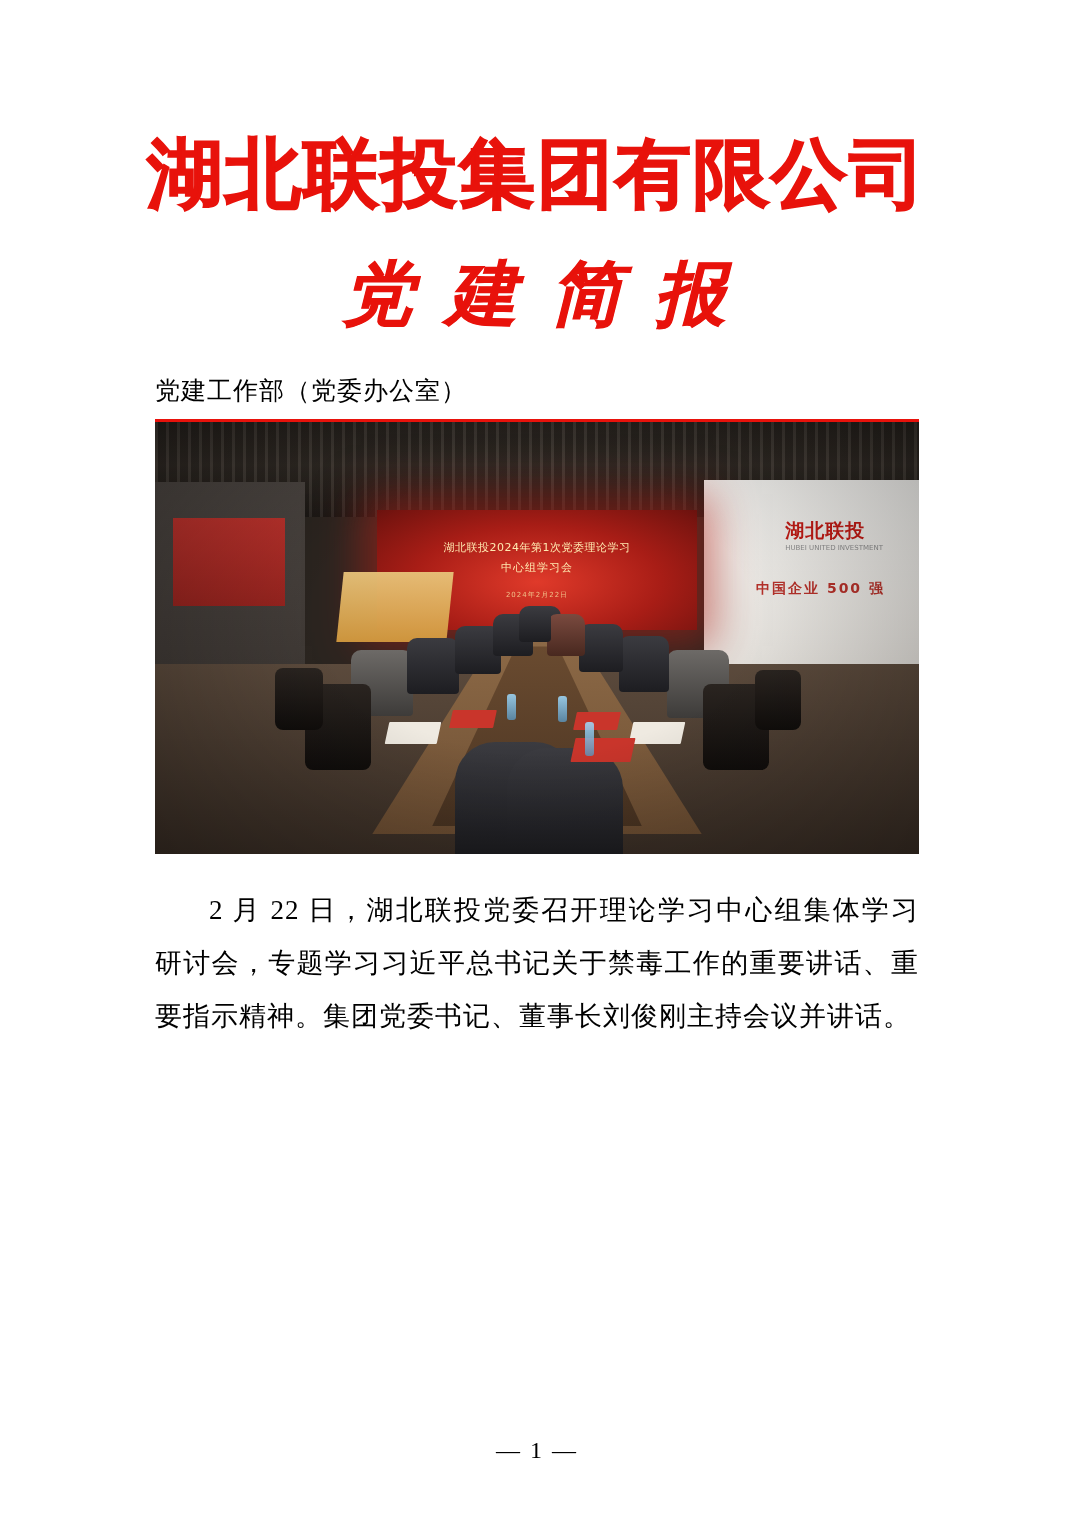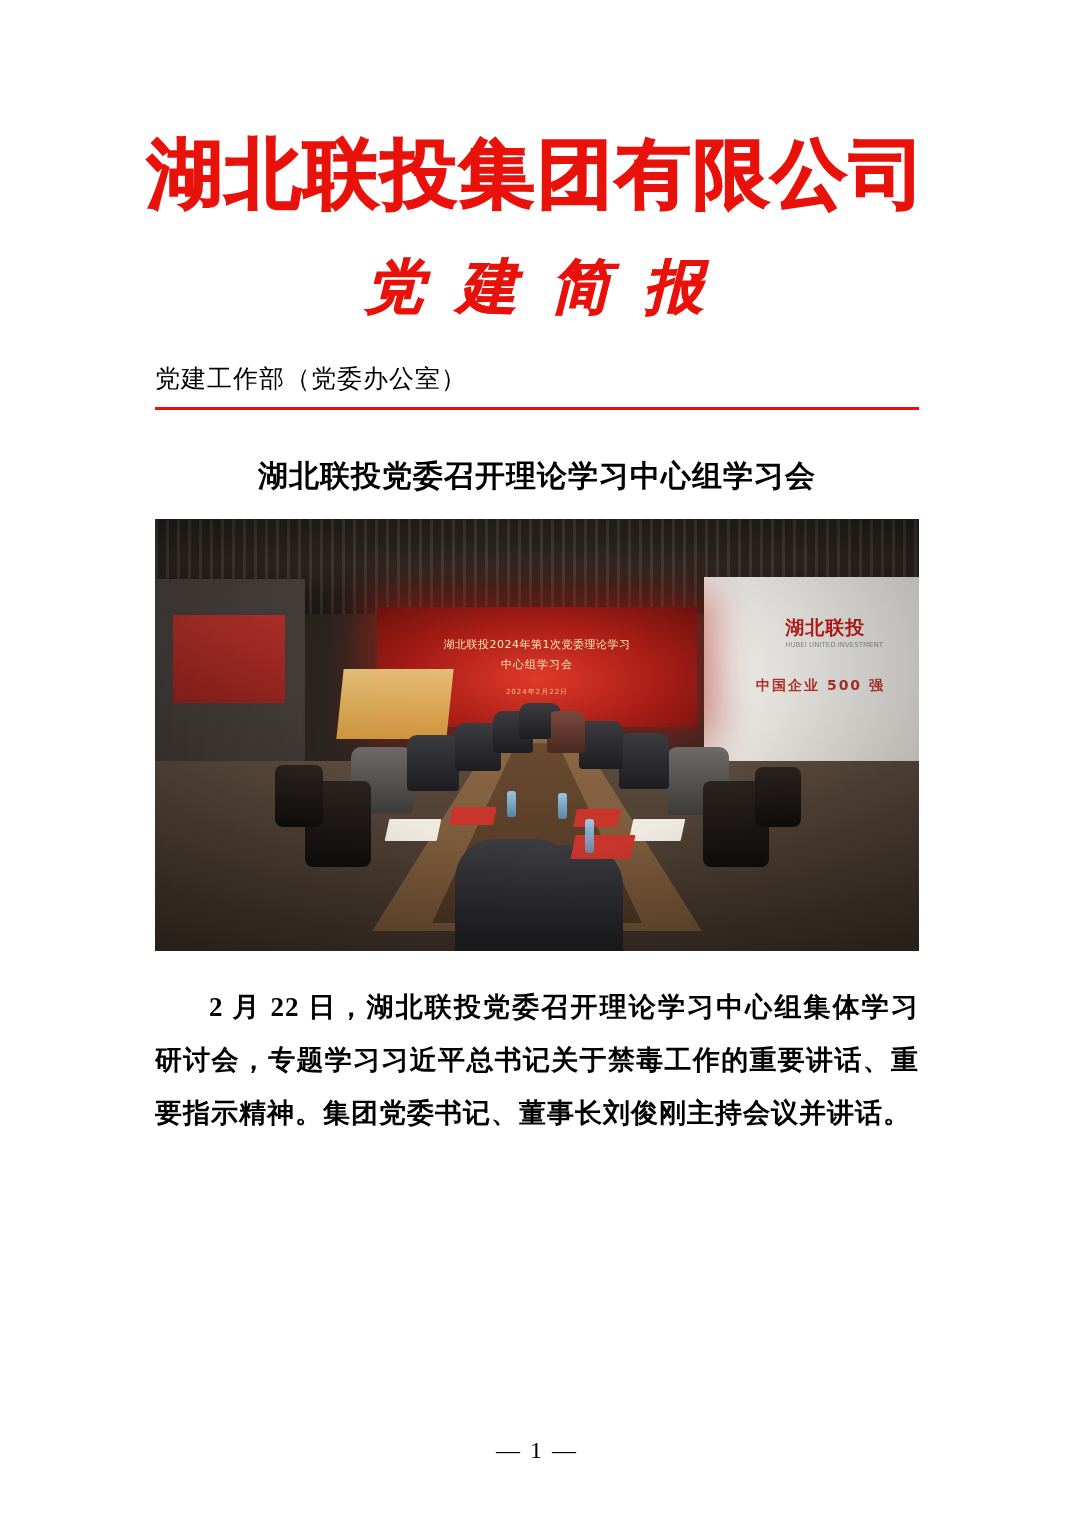--- a/index.html
+++ b/index.html
@@ -33,21 +33,21 @@
     letter-spacing: 2px;
     line-height: 1.15;
     margin: 0;
     -webkit-text-stroke: 1.5px #e8120b;
   }
   .doc-title {
     color: #e8120b;
     font-family: "DejaVu Serif", "Liberation Serif", serif;
     font-weight: bold;
     font-style: italic;
-    font-size: 59px;
+    font-size: 70px;
     letter-spacing: 34px;
     margin: 38px 0 0 0;
     line-height: 1.1;
     padding-left: 28px;
     text-align: center;
     -webkit-text-stroke: 1px #e8120b;
   }
 
   .issue-no {
     text-align: center;
@@ -205,21 +205,20 @@
     background: radial-gradient(ellipse at 50% 45%, rgba(0,0,0,0) 40%, rgba(0,0,0,0.35) 100%);
   }
 
   
   .body-text {
     font-size: 27px;
     line-height: 1.95;
     letter-spacing: 1px;
     text-align: justify;
     margin-top: 30px;
-    font-weight: bold;
   }
   .body-text .indent { display: inline-block; width: 2em; }
 
   .page-number {
     position: absolute;
     bottom: 56px;
     left: 0; right: 0;
     text-align: center;
     font-size: 24px;
     letter-spacing: 2px;
@@ -235,21 +234,20 @@
     <div class="doc-title">党建简报</div>
   </div>
 
 
   <div class="meta-row">
     <span>党建工作部（党委办公室）</span>
   </div>
   <div class="red-rule"></div>
 
   <div class="article">
-    <div class="article-title">湖北联投党委召开理论学习中心组学习会</div>
 
     <div class="photo">
       <div class="ph-ceiling"></div>
       <div class="ph-wall-l"></div>
       <div class="ph-wall-r"></div>
       <div class="ph-logo">
         <span>湖北联投</span>
         <small>HUBEI UNITED INVESTMENT</small>
       </div>
       <div class="ph-500">中国企业 500 强</div>

